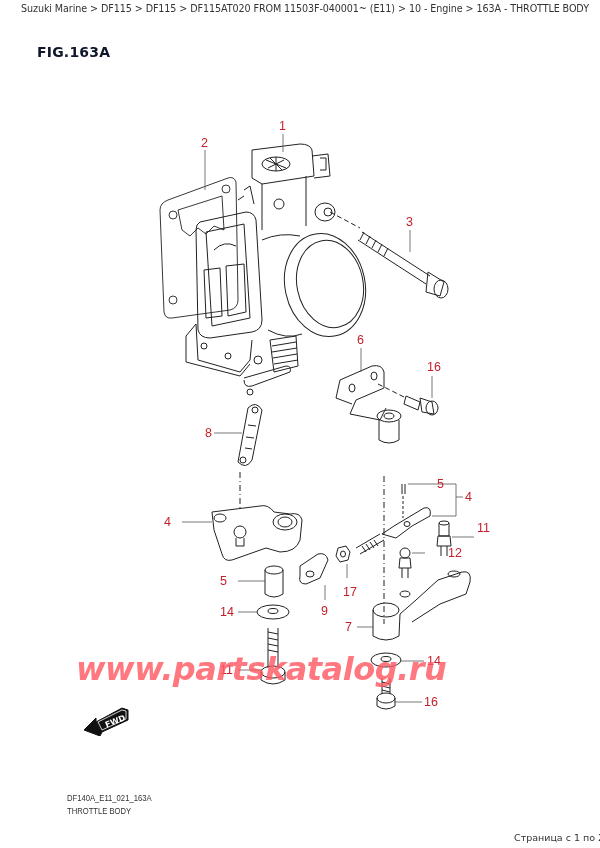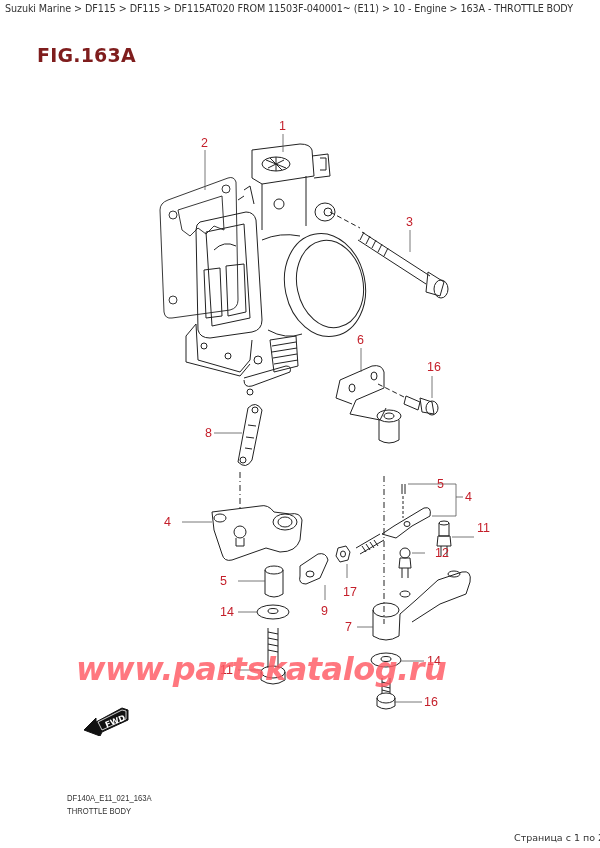--- a/index.html
+++ b/index.html
@@ -1,20 +1,20 @@
 <!DOCTYPE html>
 <html><head>
   <meta charset="utf-8">
   <style>
     html, body { margin: 0; padding: 0; background: #ffffff; }
     body { width: 600px; height: 848px; position: relative; overflow: hidden; font-family: "DejaVu Sans", sans-serif; }
-    .breadcrumb { position: absolute; left: 5px; top: 3px; font-size: 9.6px; color: #333; white-space: nowrap; letter-spacing: -0.1px; }
+    .breadcrumb { position: absolute; left: 21px; top: 3px; font-size: 9.6px; color: #333; white-space: nowrap; letter-spacing: -0.1px; }
     .breadcrumb a { color: #333; text-decoration: none; }
     .breadcrumb .sep { margin: 0 3px; }
-    .fig-title { position: absolute; left: 37px; top: 44px; font-size: 19px; font-weight: bold; color: #7f1d1d; letter-spacing: 0.2px; font-family: "DejaVu Sans", sans-serif; text-align: center; }
+    .fig-title { position: absolute; left: 37px; top: 44px; font-size: 14px; font-weight: bold; color: #0f172a; letter-spacing: 0.2px; font-family: "DejaVu Sans", sans-serif; text-align: center; }
     .diagram { position: absolute; left: 0; top: 0; width: 600px; height: 848px; }
     .callout { position: absolute; font-family: "Liberation Sans", sans-serif; font-size: 12.5px; color: #c41f2a; line-height: 1; }
     .watermark { position: absolute; left: 70px; top: 650px; font-family: "DejaVu Sans", sans-serif; font-weight: bold; font-style: italic; font-size: 32px; color: #ff5a64; opacity: 0.82; letter-spacing: -0.5px; white-space: nowrap; margin-left: 6px; }
     .footer-code { position: absolute; left: 67px; top: 793px; font-family: "Liberation Sans", sans-serif; font-size: 9px; color: #333; transform: scaleX(0.85); transform-origin: left; }
     .footer-name { position: absolute; left: 67px; top: 806px; font-family: "Liberation Sans", sans-serif; font-size: 9px; color: #333; transform: scaleX(0.85); transform-origin: left; }
     .pager { position: absolute; left: 514px; top: 832px; font-size: 9.5px; color: #333; white-space: nowrap; }
     .fwd { position: absolute; left: 82px; top: 700px; width: 50px; height: 36px; }
   </style>
 </head>
 <body>
@@ -215,21 +215,21 @@
 <span class="callout" style="left:201px;top:137px">2</span>
 <span class="callout" style="left:406px;top:216px">3</span>
 <span class="callout" style="left:465px;top:491px">4</span>
 <span class="callout" style="left:437px;top:478px">5</span>
 <span class="callout" style="left:357px;top:334px">6</span>
 <span class="callout" style="left:345px;top:621px">7</span>
 <span class="callout" style="left:205px;top:427px">8</span>
 <span class="callout" style="left:321px;top:605px">9</span>
 <span class="callout" style="left:164px;top:516px">4</span>
 <span class="callout" style="left:477px;top:522px">11</span>
-<span class="callout" style="left:435px;top:547px">12</span>
+<span class="callout" style="left:448px;top:547px">12</span>
 <span class="callout" style="left:343px;top:586px">17</span>
 <span class="callout" style="left:220px;top:606px">14</span>
 <span class="callout" style="left:220px;top:575px">5</span>
 <span class="callout" style="left:427px;top:655px">14</span>
 <span class="callout" style="left:427px;top:361px">16</span>
 <span class="callout" style="left:424px;top:696px">16</span>
 <span class="callout" style="left:220px;top:664px">11</span>
 
 <svg class="fwd" viewBox="0 0 50 36" xmlns="http://www.w3.org/2000/svg">
   <path d="M2 30 L14 18 L14 22 L40 8 L46 10 L46 20 L20 32 L18 36 Z" fill="#111" stroke="#111" stroke-width="1"></path>

